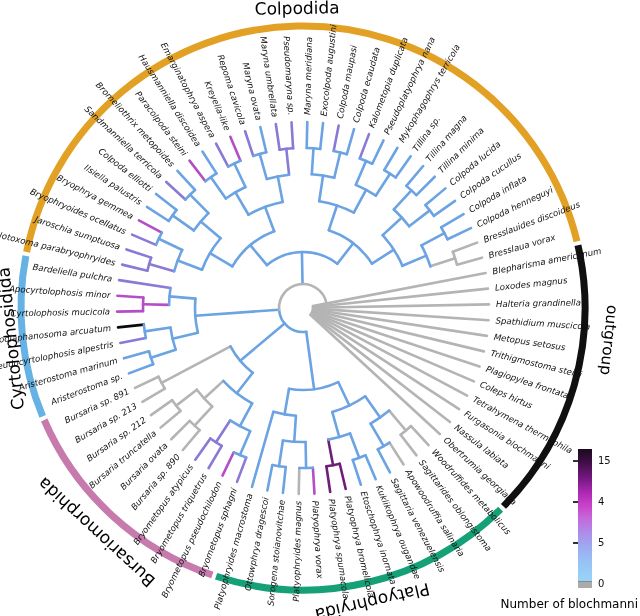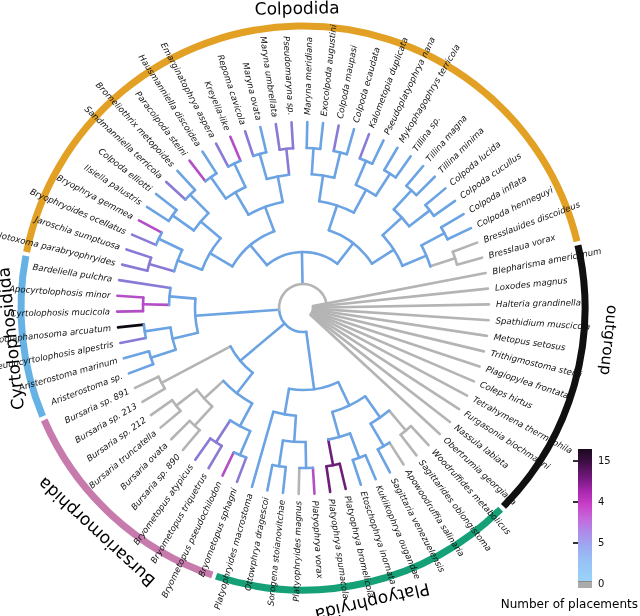--- a/index.html
+++ b/index.html
@@ -314,13 +314,13 @@
 
 <div class="colorbar"></div>
 <div class="colorbar-zero"></div>
 <div class="cb-mark" style="top:460px"></div>
 <div class="cb-mark" style="top:501px"></div>
 <div class="cb-mark" style="top:542px"></div>
 <div class="cb-tick" style="top:455px">15</div>
 <div class="cb-tick" style="top:496px">4</div>
 <div class="cb-tick" style="top:537px">5</div>
 <div class="cb-tick" style="top:578px">0</div>
-<div class="legend-title">Number of placements</div>
+<div class="legend-title">Number of blochmanni</div>
 
 </body></html>

